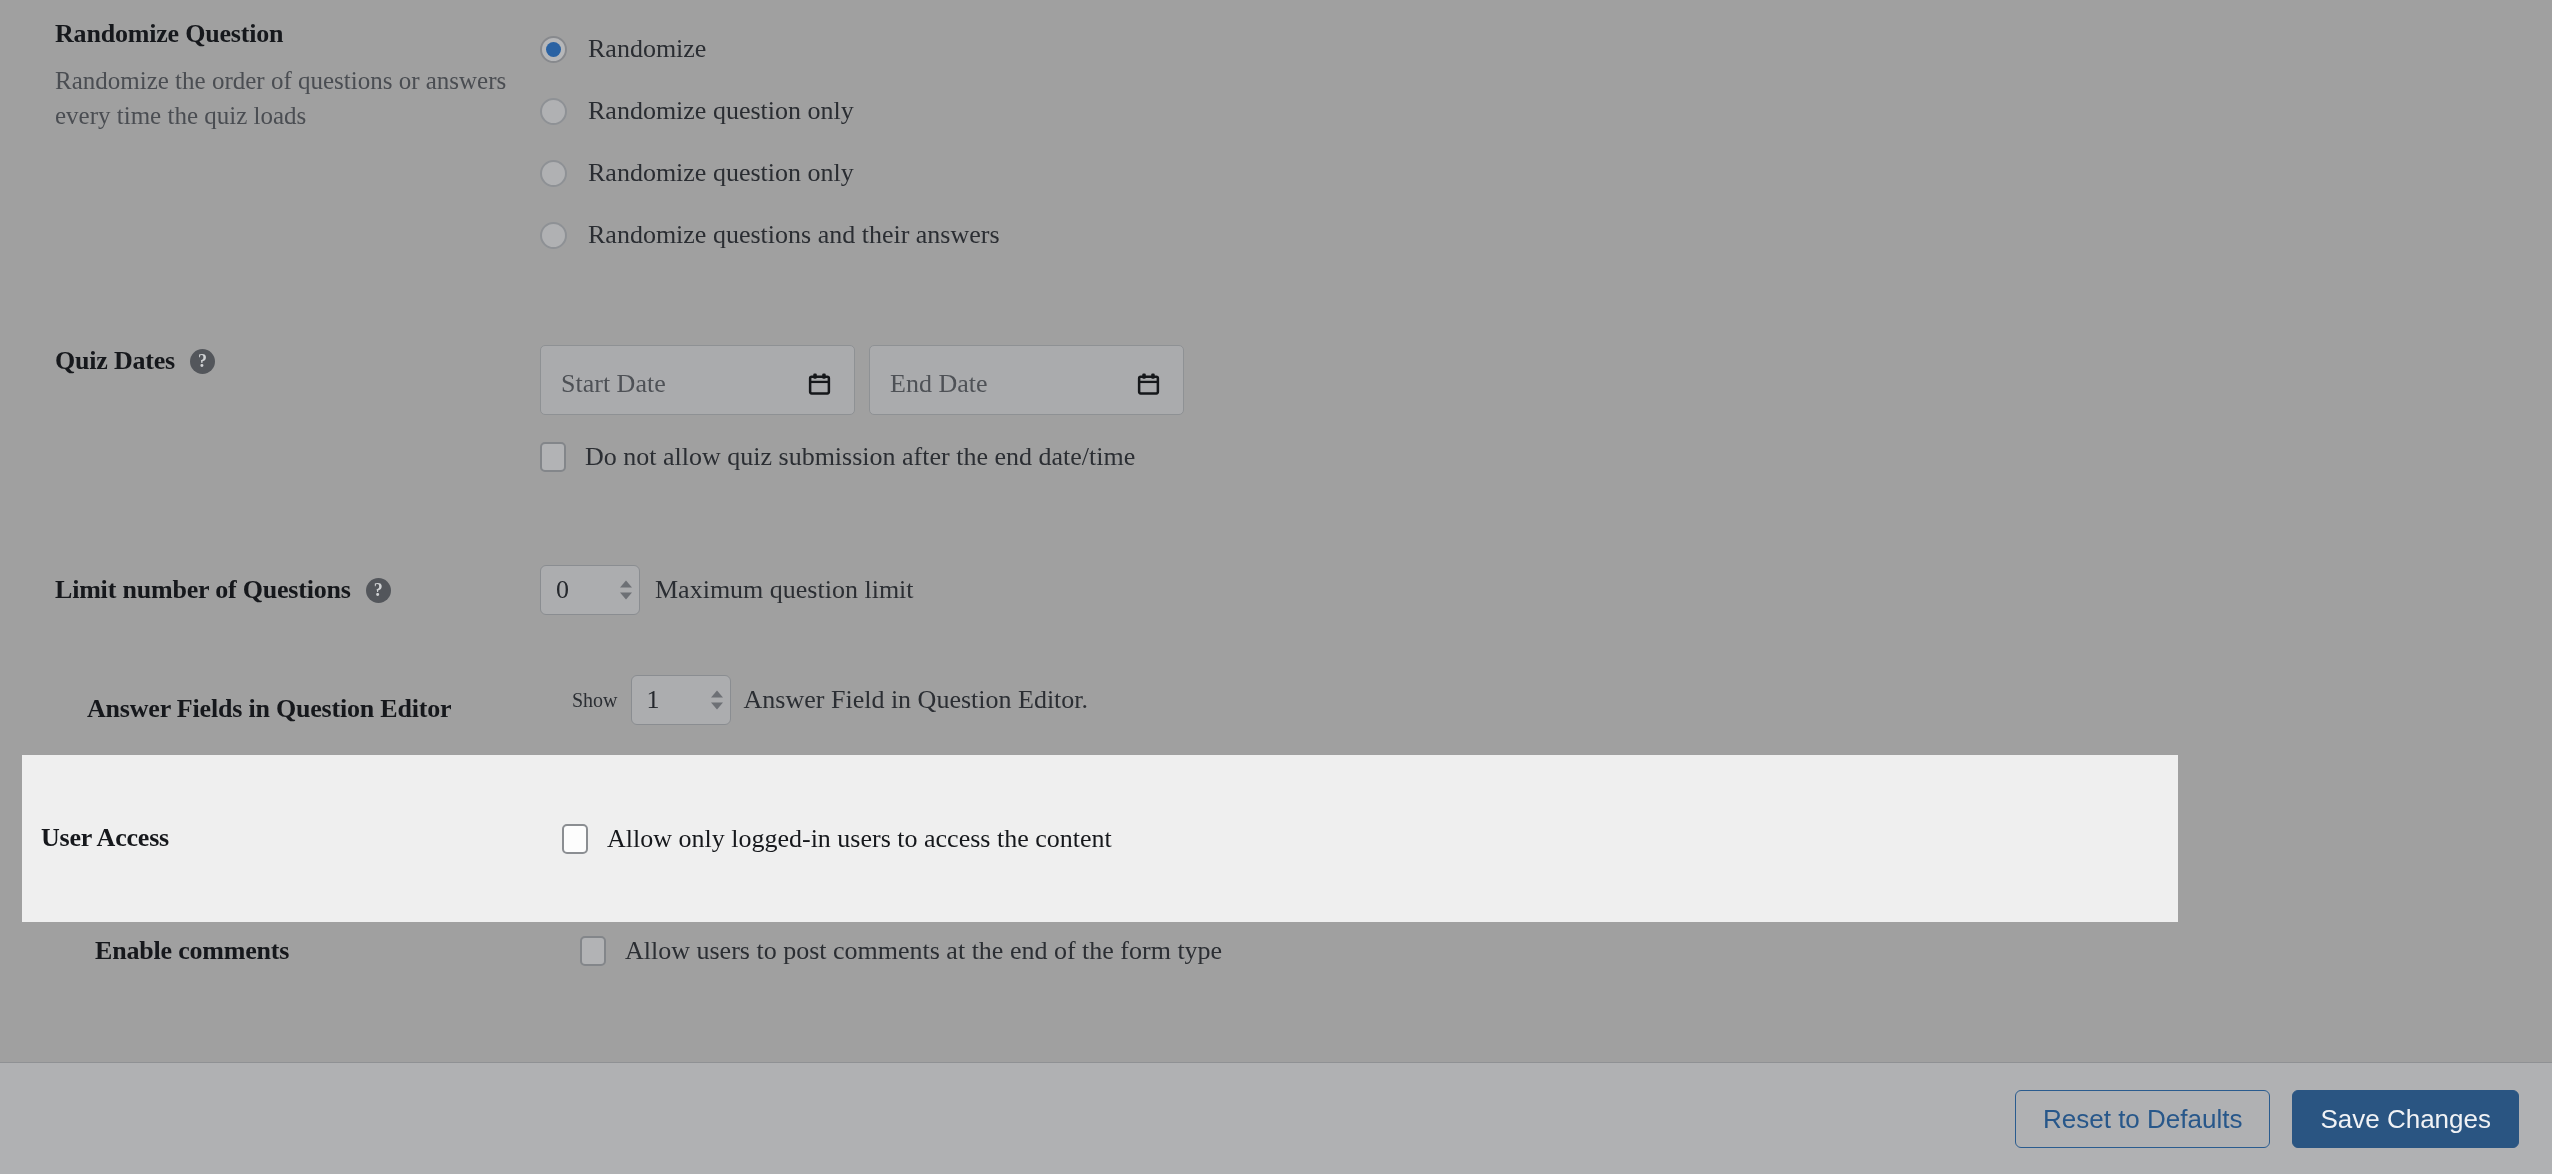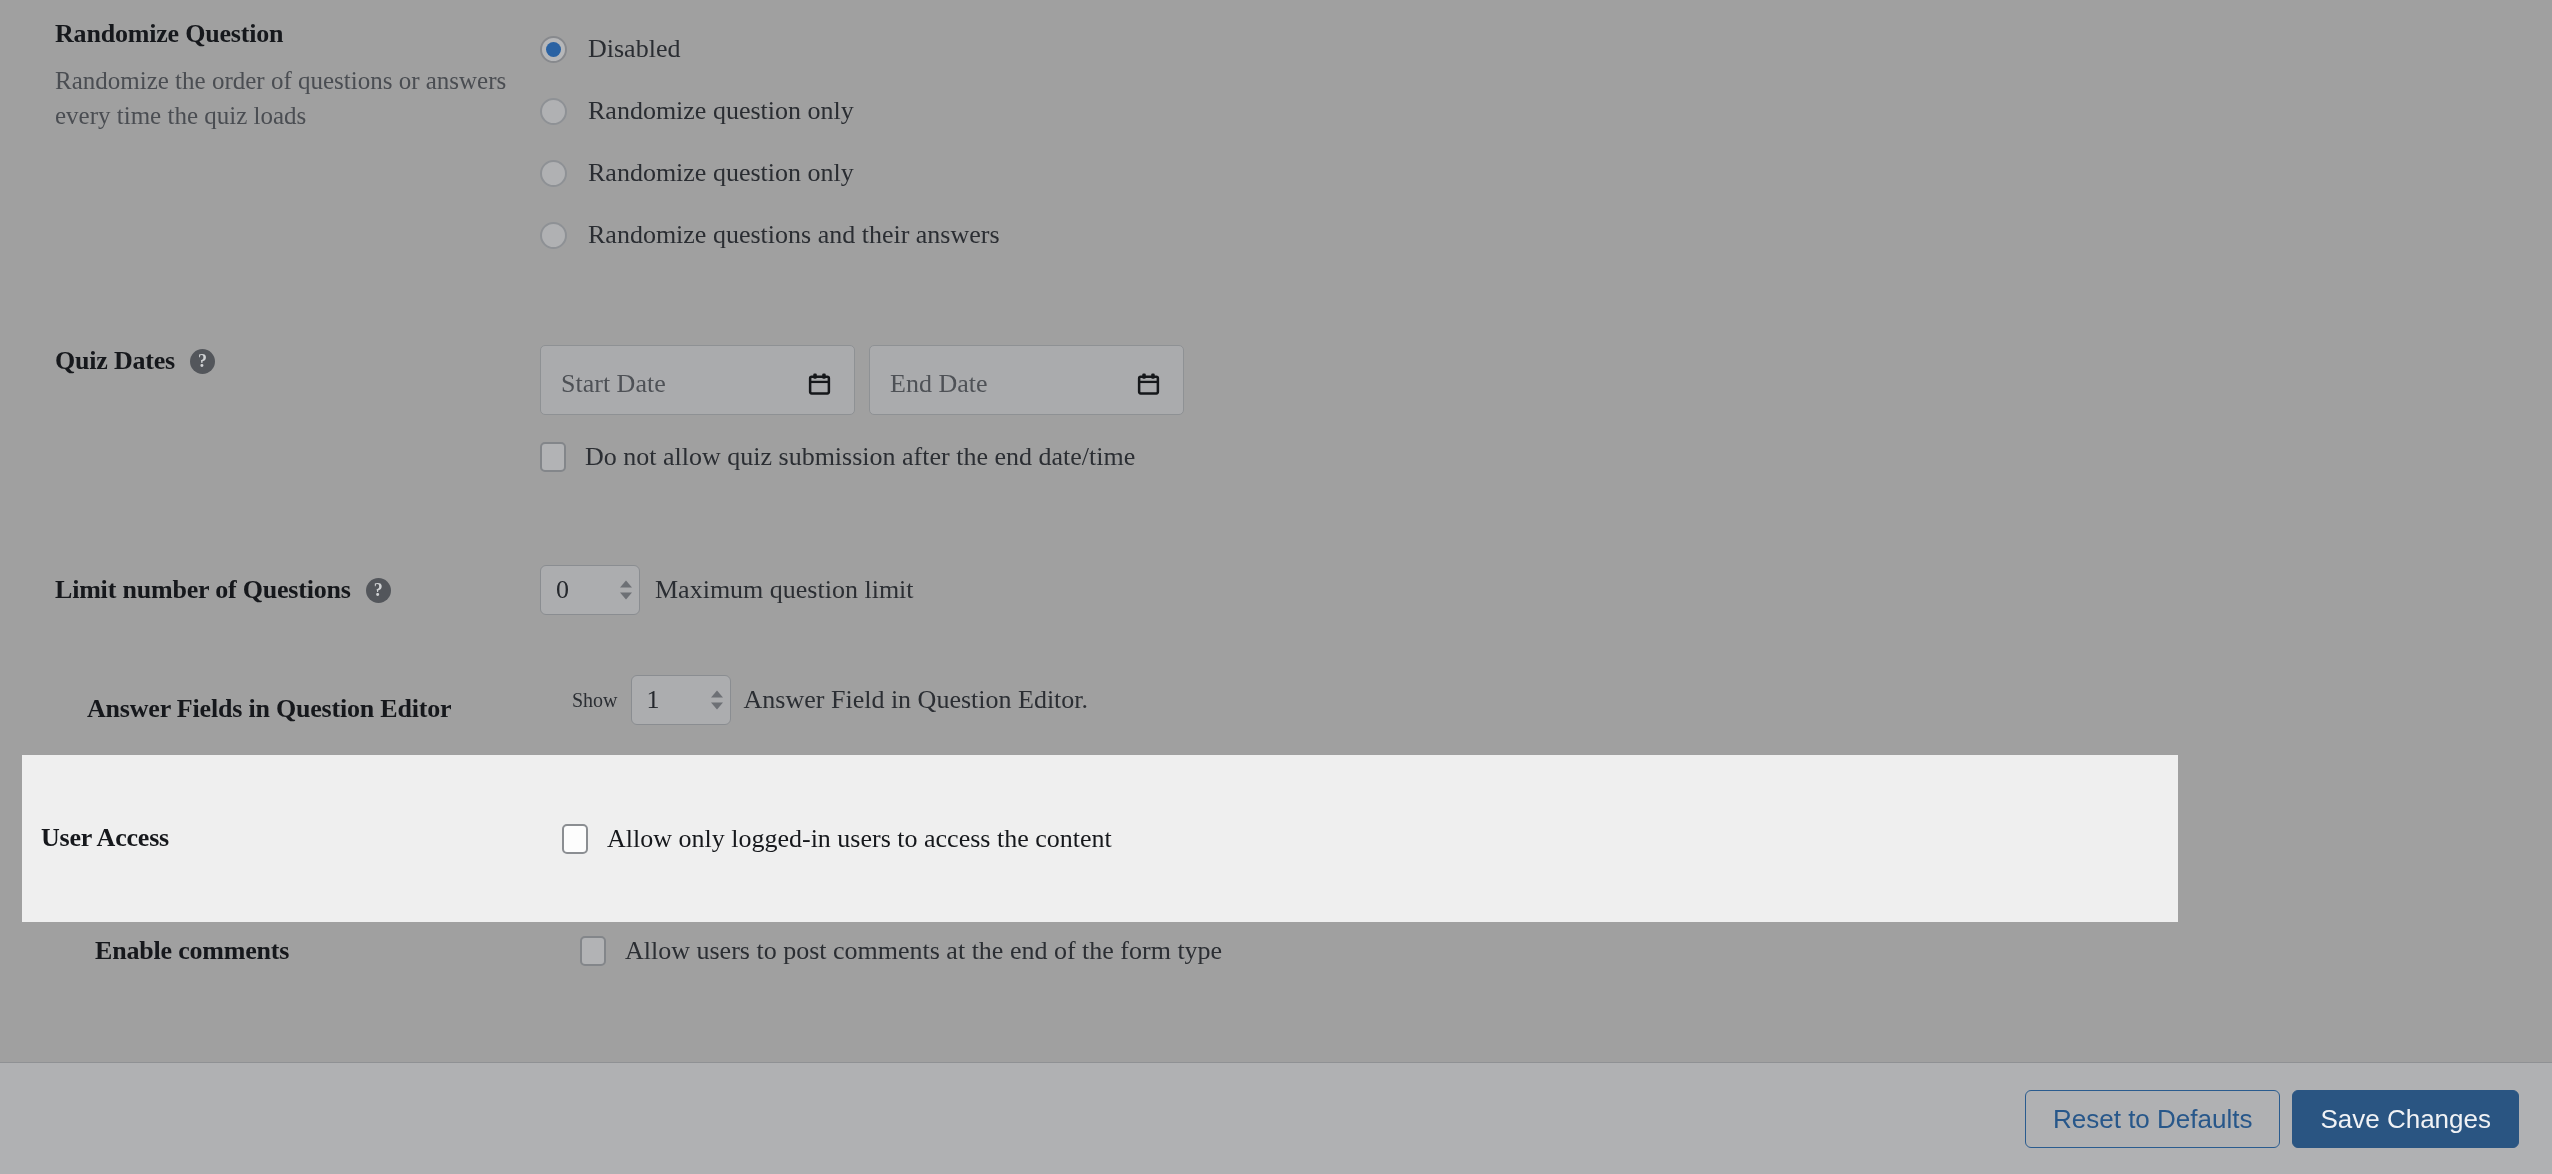--- a/index.html
+++ b/index.html
@@ -223,21 +223,21 @@
     left: 0;
     top: 1062px;
     width: 2552px;
     height: 112px;
     background: #b0b1b3;
     border-top: 1px solid #8f9194;
     display: flex;
     align-items: center;
     justify-content: flex-end;
     padding-right: 33px;
-    gap: 12px;
+    gap: 22px;
     padding-left: 44px;
   }
   .btn {
     height: 58px;
     border-radius: 6px;
     font-size: 26px;
     display: inline-flex;
     align-items: center;
     justify-content: center;
     padding: 0 27px;
@@ -265,21 +265,21 @@
     <div class="row" style="left:0; top:18px; width:2552px;">
       <div class="label-col">
         <div class="row-title">Randomize Question</div>
         <div class="row-desc">Randomize the order of questions or answers every time the quiz loads</div>
       </div>
       <div class="field-col">
         <div class="radio-list">
 
           <label class="radio-item checked">
             <span class="radio-mark"></span>
-            <span class="radio-label">Disabled</span>
+            <span class="radio-label">Randomize</span>
           </label>
 
           <label class="radio-item">
             <span class="radio-mark"></span>
             <span class="radio-label">Randomize question only</span>
           </label>
 
           <label class="radio-item">
             <span class="radio-mark"></span>
             <span class="radio-label">Randomize question only</span>

